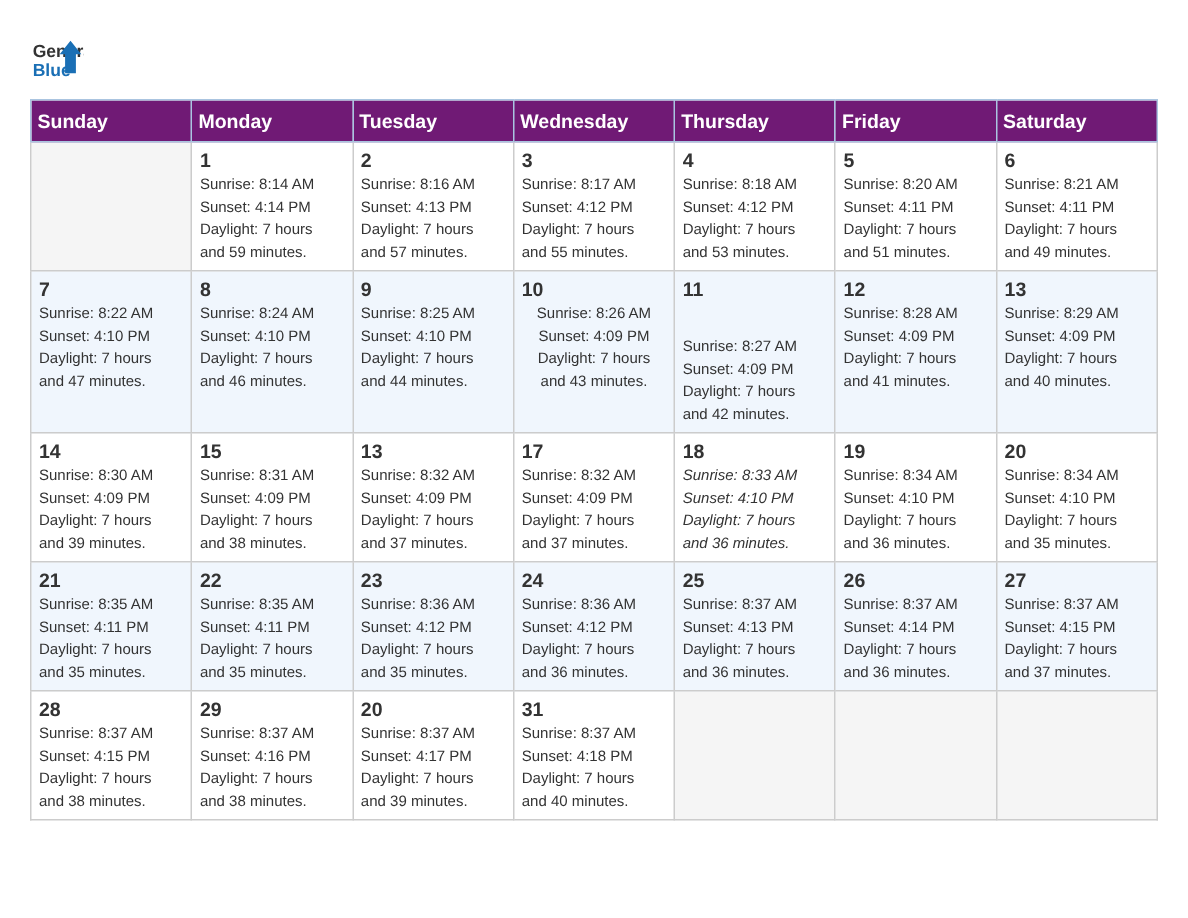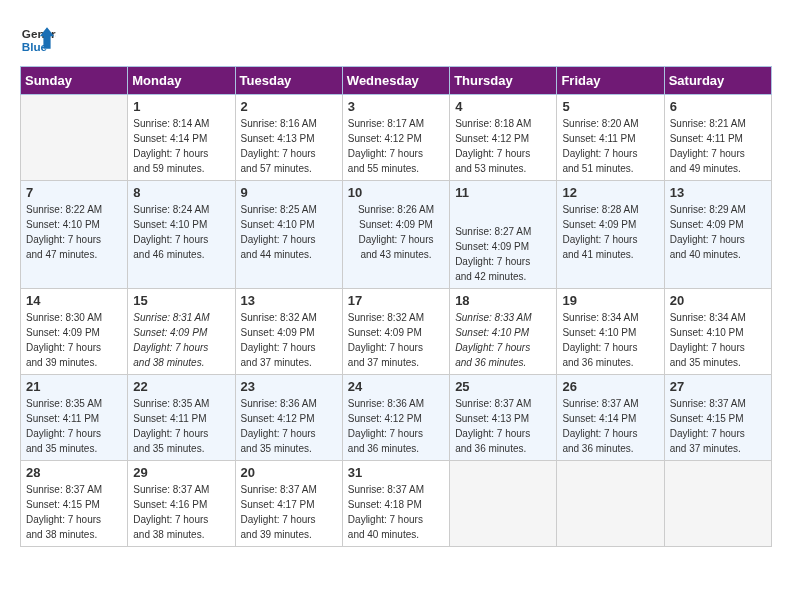--- a/index.html
+++ b/index.html
@@ -212,21 +212,21 @@
       <tr>
         <td>
           <span class="day-num">14</span>
           <div class="day-info" style="white-space: pre-line;">Sunrise: 8:30 AM
 Sunset: 4:09 PM
 Daylight: 7 hours
 and 39 minutes.</div>
         </td>
         <td>
           <span class="day-num">15</span>
-          <div class="day-info" style="white-space: pre-line; font-style: italic;">Sunrise: 8:31 AM
+          <div class="day-info" style="white-space: pre-line;">Sunrise: 8:31 AM
 Sunset: 4:09 PM
 Daylight: 7 hours
 and 38 minutes.</div>
         </td>
         <td>
           <span class="day-num">13</span>
           <div class="day-info" style="white-space: pre-line;">Sunrise: 8:32 AM
 Sunset: 4:09 PM
 Daylight: 7 hours
 and 37 minutes.</div>

